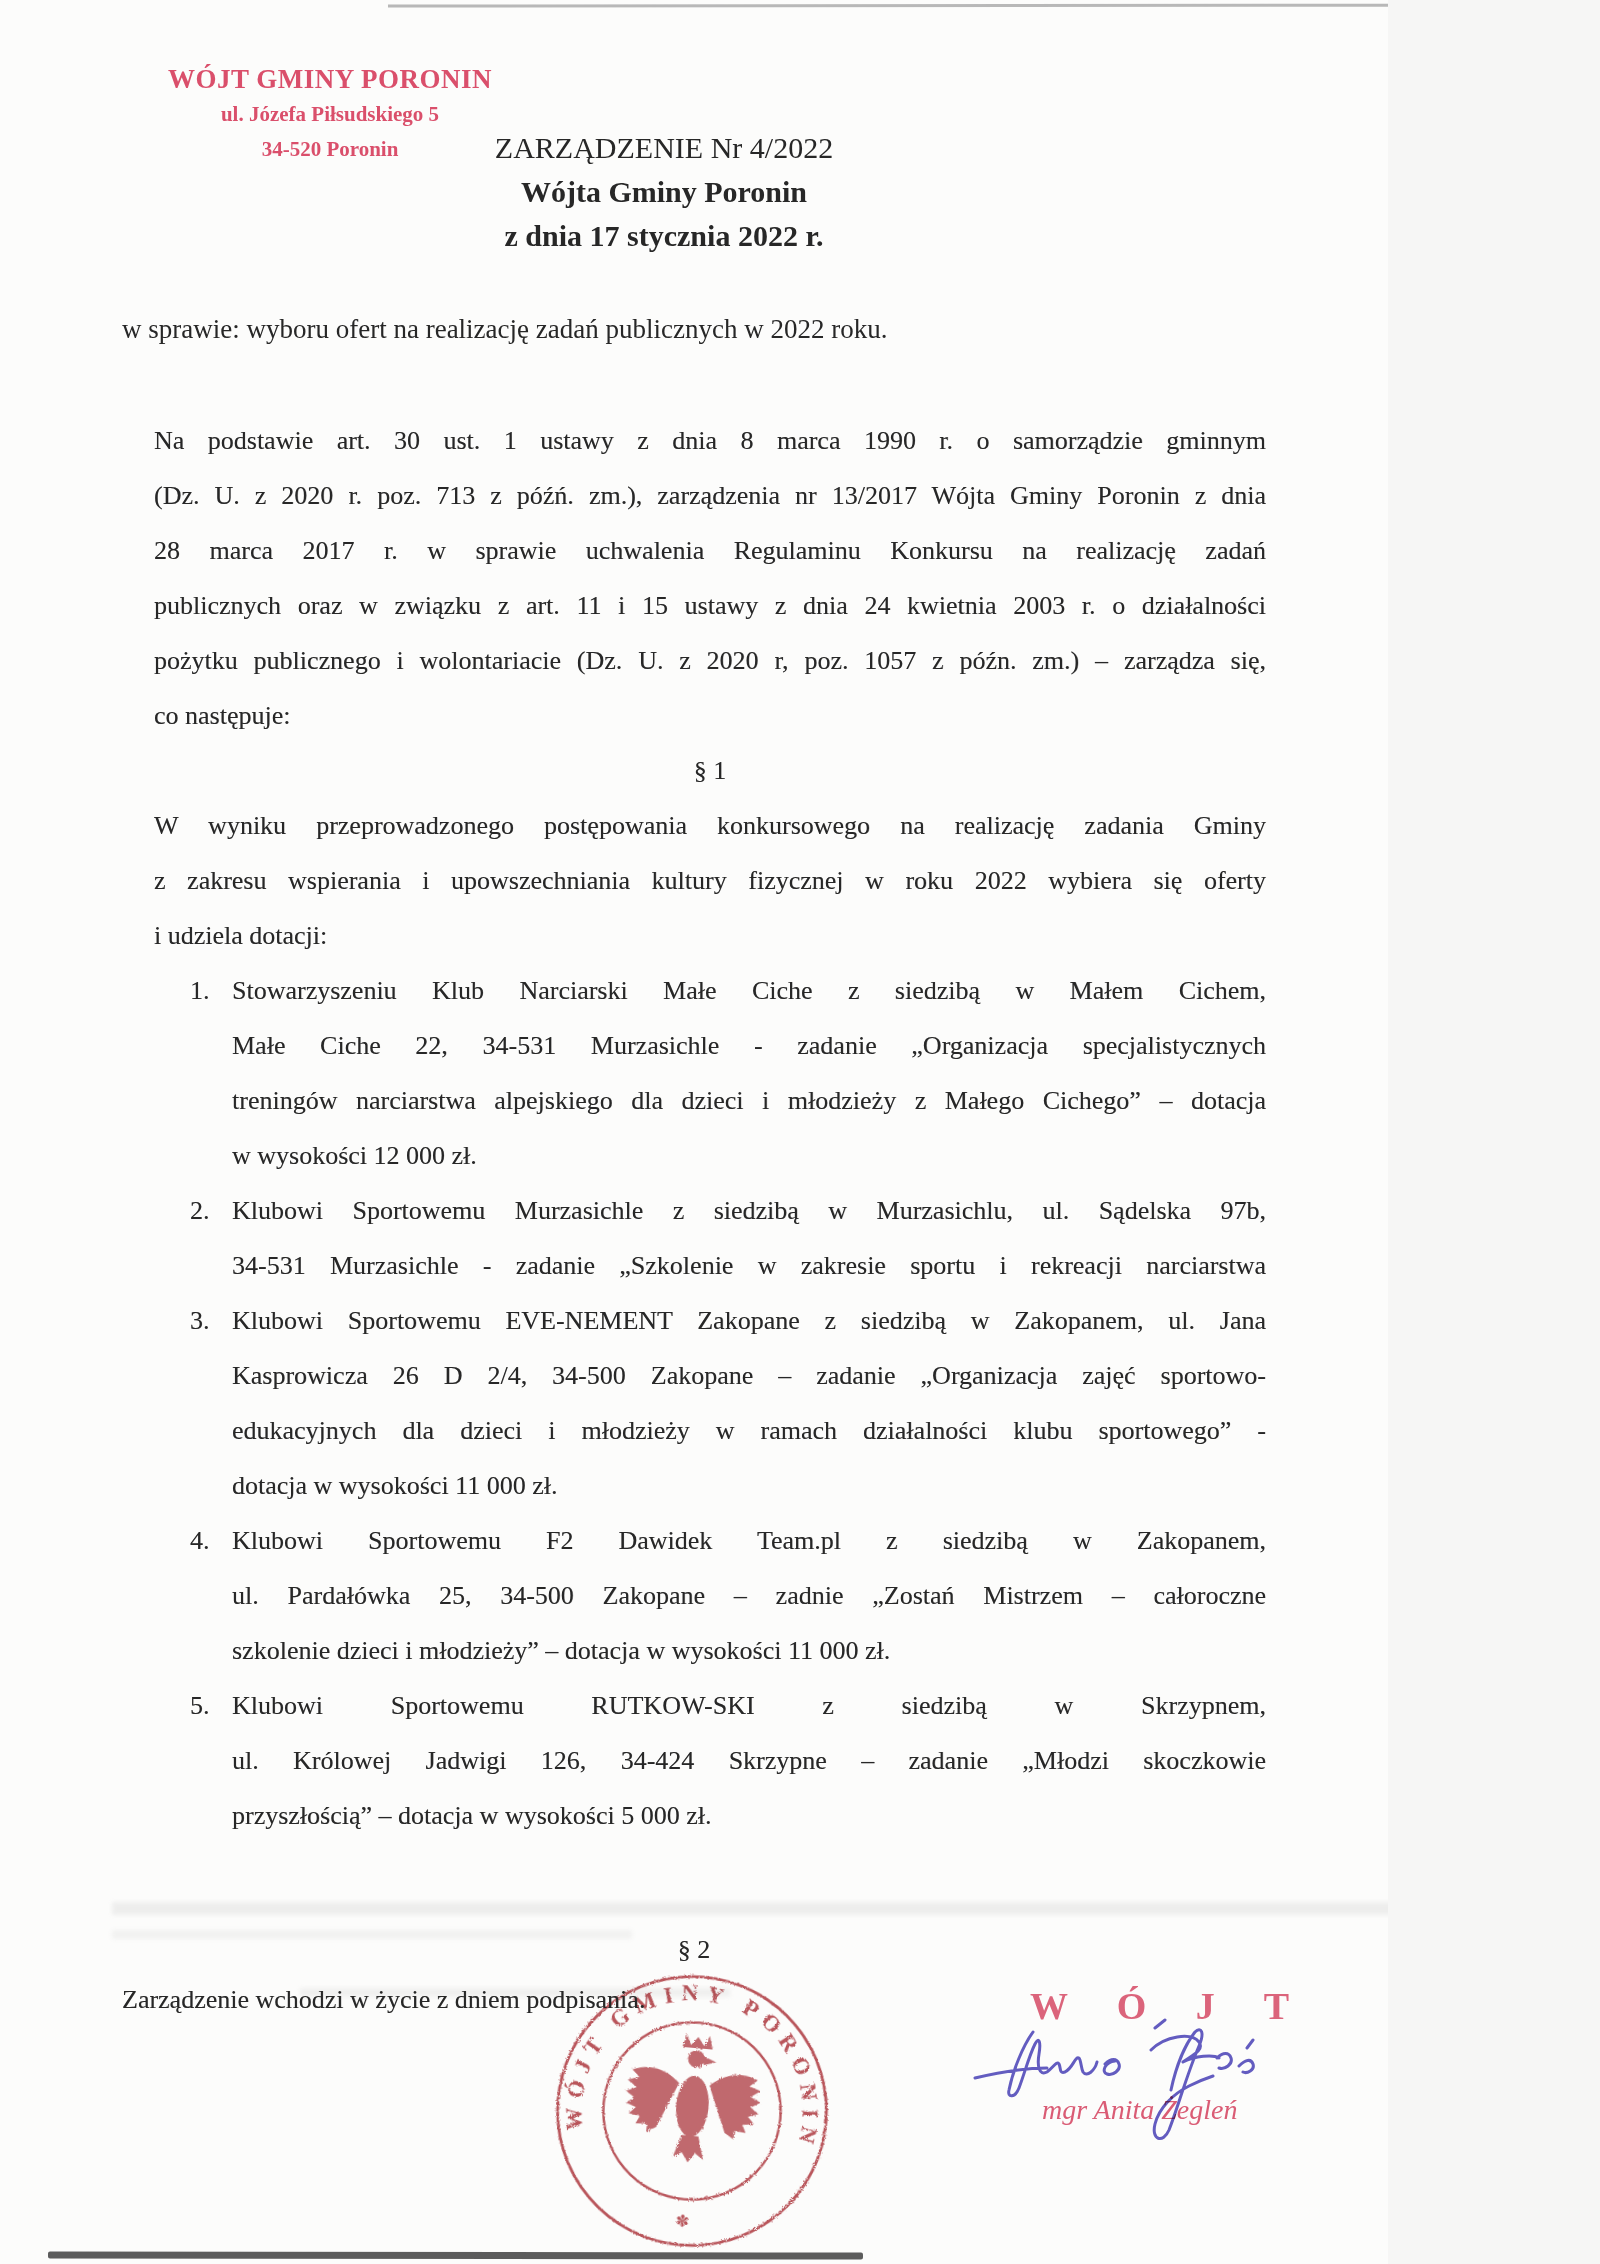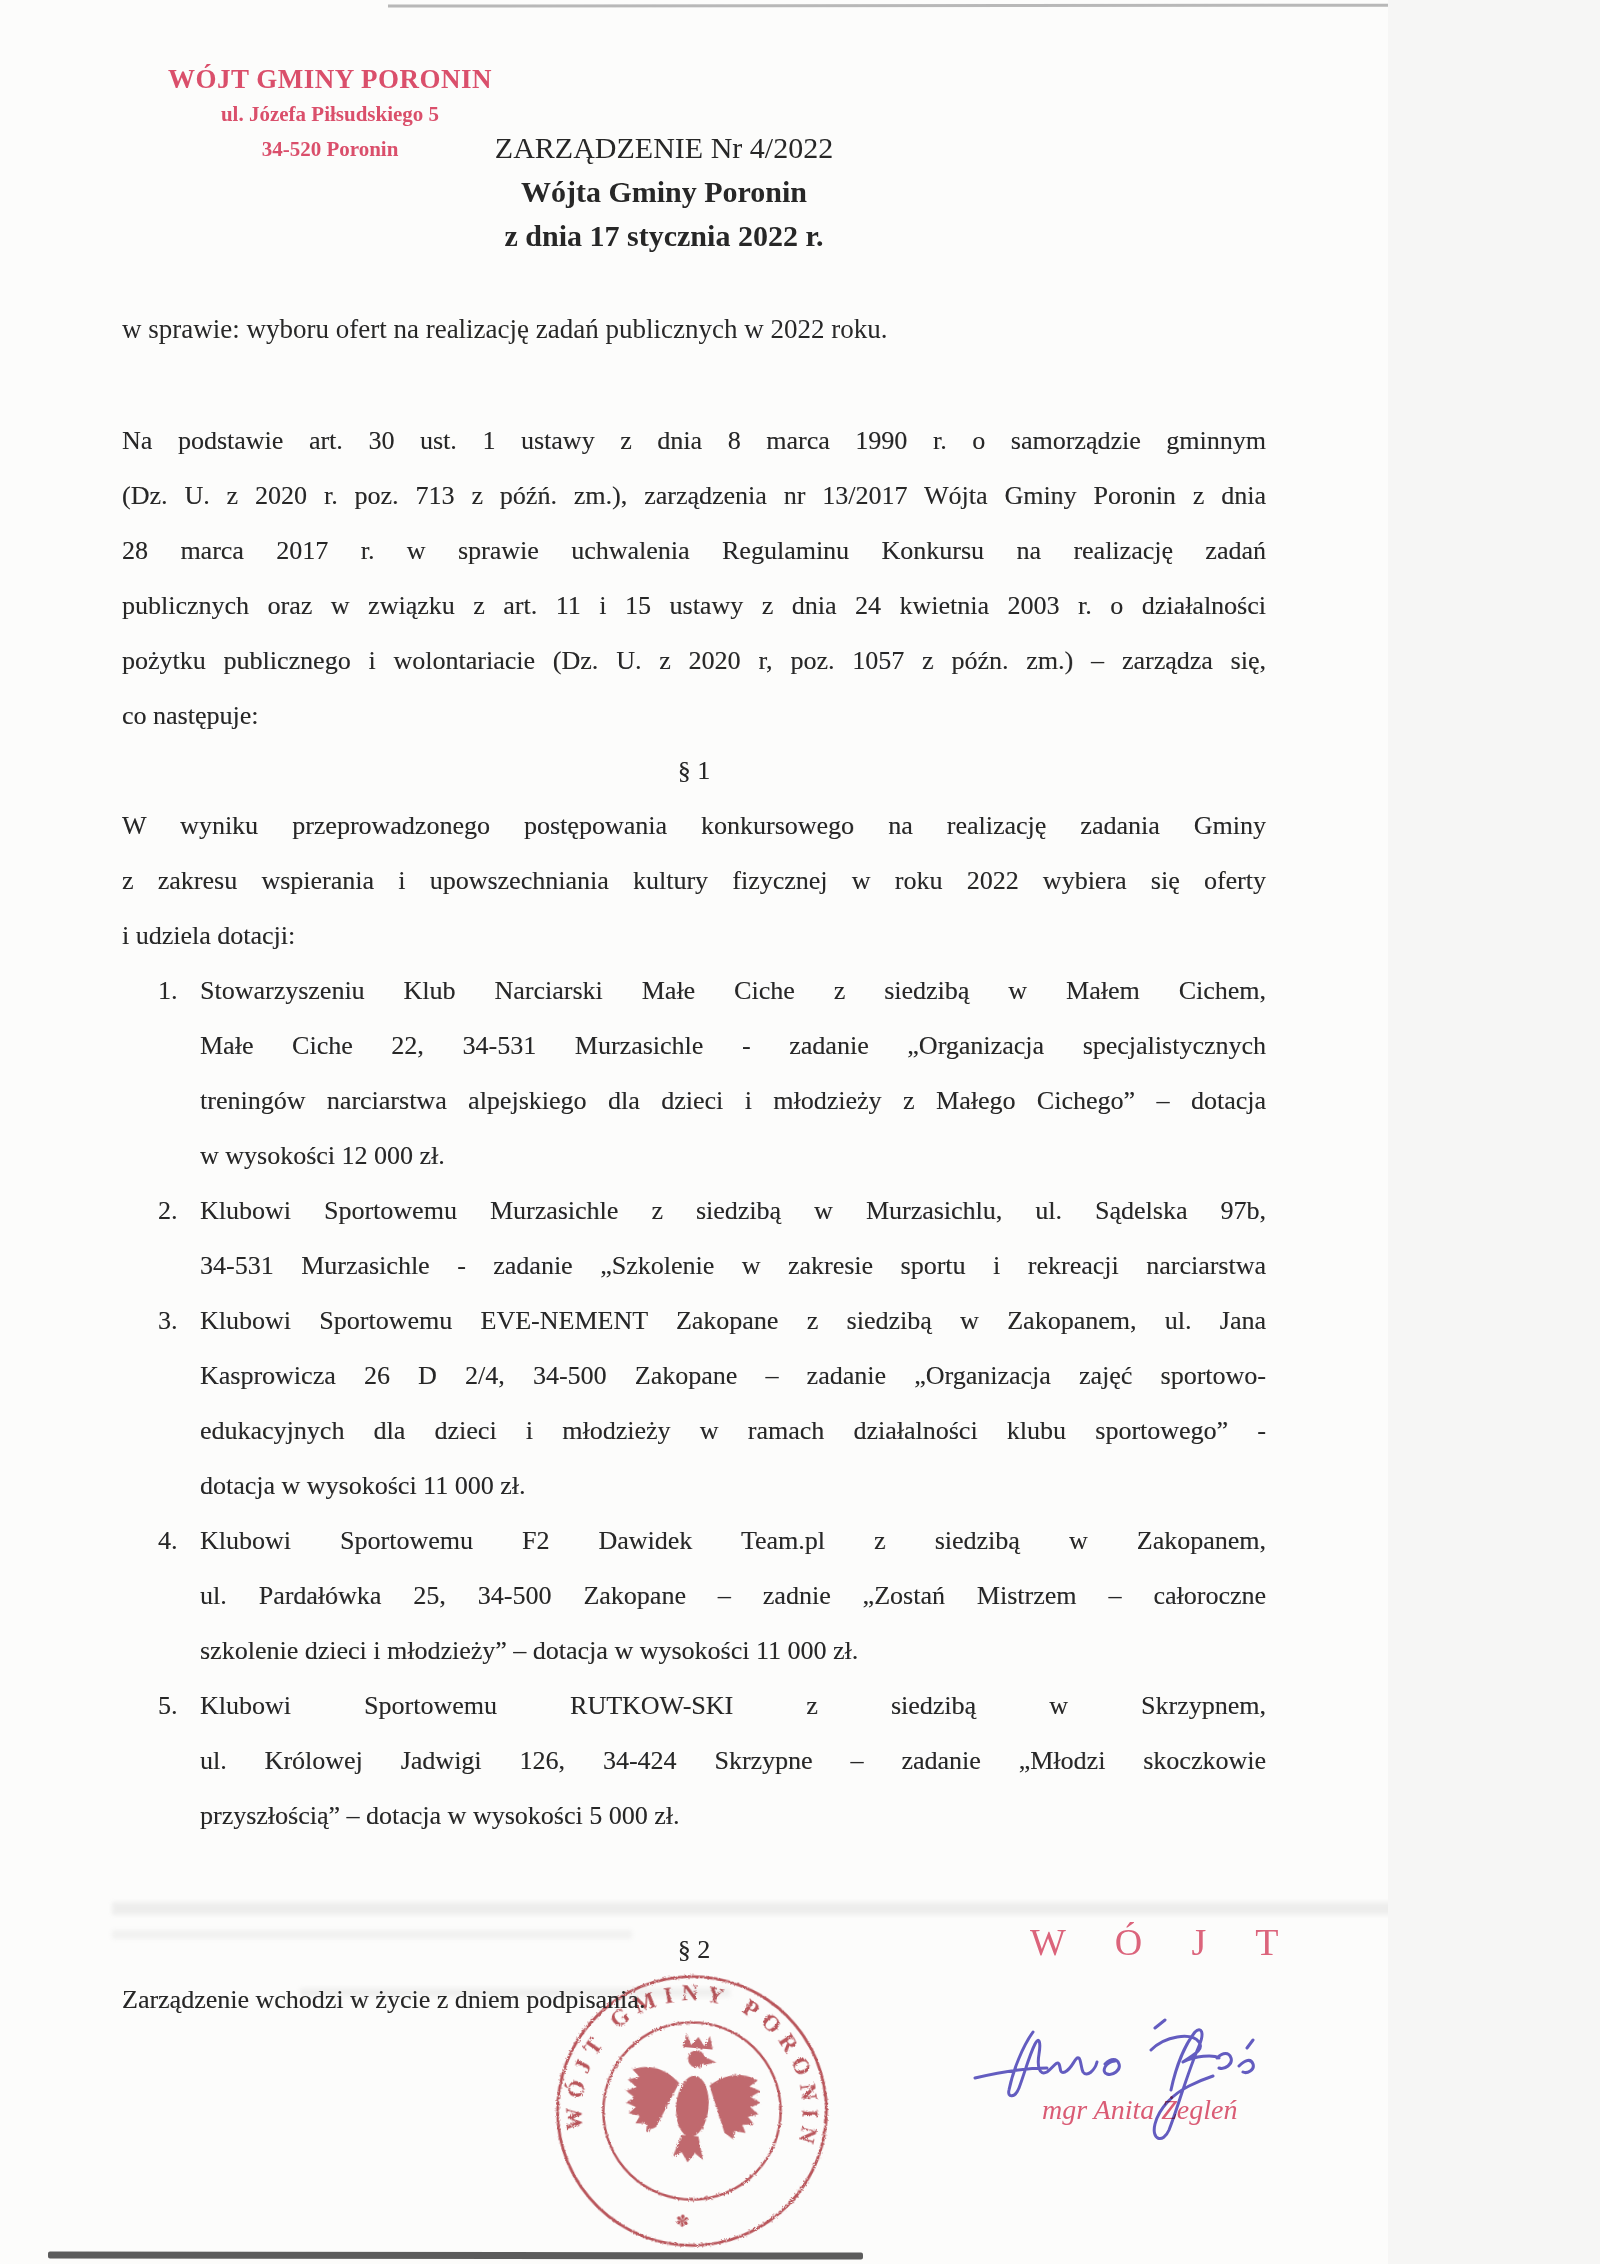--- a/index.html
+++ b/index.html
@@ -25,35 +25,35 @@
   .letterhead .l2,.letterhead .l3{font-size:21px;font-weight:bold;line-height:33px;}
   
   .title-block{position:absolute;left:0;right:60px;top:126px;text-align:center;
     font-size:30px;line-height:44px;}
   .title-block .t2,.title-block .t3{font-weight:bold;}
   
   .subject{position:absolute;left:122px;top:314px;font-size:27px;font-weight:normal;}
   
   .doc-body{position:absolute;left:122px;right:122px;top:413px;
     font-size:26px;line-height:55px;text-shadow:.3px .3px 0 rgba(40,40,40,.35);}
-  .doc-line{position:relative;min-height:55px;}
+  .doc-line{position:relative;min-height:55px;margin-left:32px;}
   .doc-line.j{text-align:justify;text-align-last:justify;}
   .mark-line{text-align:center !important;text-align-last:center !important;}
   .item-line{padding-left:78px;}
   .item-number{position:absolute;left:36px;}
   .sec2-mark{position:absolute;left:122px;right:122px;top:1922px;text-align:center;
     font-size:26px;line-height:55px;text-shadow:.3px .3px 0 rgba(40,40,40,.35);}
   .closing{position:absolute;left:122px;top:1972px;font-size:26px;line-height:55px;
     z-index:6;text-shadow:.3px .3px 0 rgba(40,40,40,.35);text-align:center;}
   
   .seal-svg{position:absolute;left:544px;top:1968px;width:296px;height:286px;
     color:var(--c-seal,#b5474e);mix-blend-mode:multiply;z-index:5;opacity:.92;
     transform:rotate(5deg);}
   
-  .wojt-stamp{position:absolute;left:1030px;top:1920px;font-size:38px;font-weight:normal;
+  .wojt-stamp{position:absolute;left:1030px;top:1984px;font-size:38px;font-weight:bold;
     letter-spacing:20px;color:var(--c-stamp,#da4f6b);opacity:.88;z-index:6;
     mix-blend-mode:multiply;}
   .mgr-stamp{position:absolute;left:1042px;top:2094px;font-size:28px;font-style:italic;
     color:var(--c-stamp,#da4f6b);opacity:.92;z-index:6;mix-blend-mode:multiply;}
   .sig-svg{position:absolute;left:955px;top:1998px;width:380px;height:160px;
     color:var(--c-ink,#5c55c0);z-index:7;mix-blend-mode:multiply;}
 </style>
 </head>
 <body>
 

